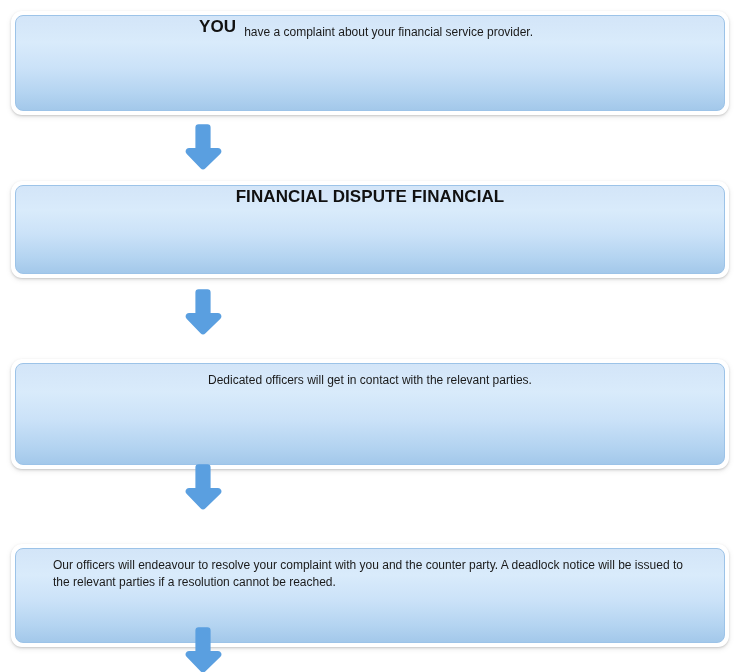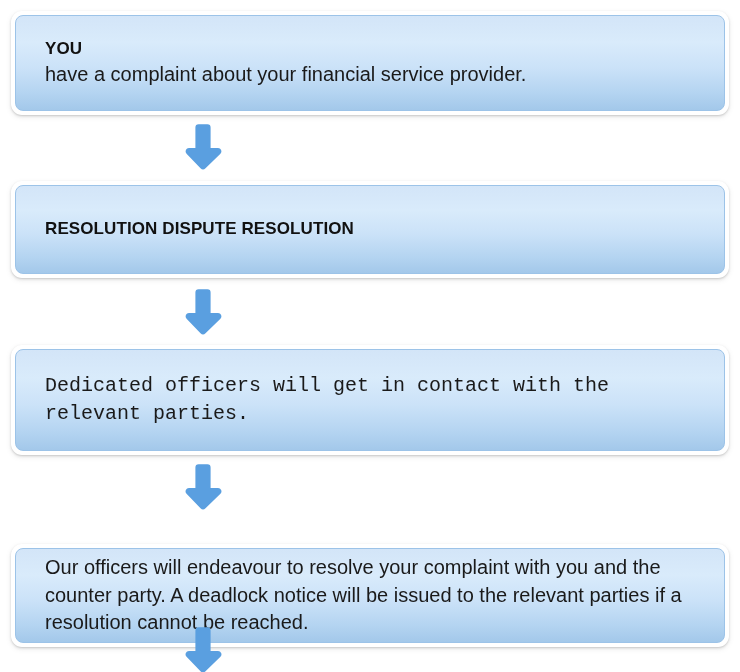--- a/index.html
+++ b/index.html
@@ -42,47 +42,47 @@
     border-radius: 8px;
     border: 1px solid #9cc3e8;
     background: linear-gradient(to bottom,
                  #d3e5f8 0%,
                  #d9ebfb 28%,
                  #cbe2f8 55%,
                  #b4d4f1 82%,
                  #a3c8ea 100%);
     box-sizing: border-box;
     display: flex;
-    flex-direction: column;
+    flex-direction: row;
     justify-content: center;
     padding: 0 29px;
     height: 100%;
   }
 
   .step-title {
     font-size: 17px;
     font-weight: bold;
     line-height: 1.30;
     letter-spacing: 0.1px;
     color: #111111;
     margin: 0 0 1px 0;
   }
 
   .step-body {
-    font-size: 20px;
+    font-size: 12px;
     font-weight: normal;
     line-height: 1.38;
     color: #1a1a1a;
-    margin: 0;
+    margin: 8px;
   }
 
   
   #step-1 { top: 11px;  height: 104px; }
   #step-2 { top: 181px; height: 97px;  }
-  #step-3 { top: 345px; height: 110px; font-family: Liberation Mono, monospace; }
+  #step-3 { top: 359px; height: 110px; }
   #step-4 { top: 544px; height: 103px; }
 
   
   .arrow {
     position: absolute;
     left: 181px;
     width: 44px;
     height: 52px;
   }
   #arrow-1 { top: 121px; }
@@ -105,21 +105,21 @@
   </div>
 
   <div class="arrow" id="arrow-1">
     <svg viewBox="0 0 44 52" xmlns="http://www.w3.org/2000/svg" aria-hidden="true">
       <path d="M17.6 3.2 h8.8 a3.2 3.2 0 0 1 3.2 3.2 v20.6 h7.4 a3.4 3.4 0 0 1 2.45 5.78 L24.5 47.2 a3.5 3.5 0 0 1 -5.0 0 L5.55 32.78 A3.4 3.4 0 0 1 8.0 27.0 h6.4 V6.4 a3.2 3.2 0 0 1 3.2 -3.2 z" fill="#5a9fe0"></path>
     </svg>
   </div>
 
   <div class="step" id="step-2">
     <div class="step-inner">
-      <div class="step-title">RESOLUTION DISPUTE RESOLUTION</div>
+      <div class="step-title">FINANCIAL DISPUTE FINANCIAL</div>
     </div>
   </div>
 
   <div class="arrow" id="arrow-2">
     <svg viewBox="0 0 44 52" xmlns="http://www.w3.org/2000/svg" aria-hidden="true">
       <path d="M17.6 3.2 h8.8 a3.2 3.2 0 0 1 3.2 3.2 v20.6 h7.4 a3.4 3.4 0 0 1 2.45 5.78 L24.5 47.2 a3.5 3.5 0 0 1 -5.0 0 L5.55 32.78 A3.4 3.4 0 0 1 8.0 27.0 h6.4 V6.4 a3.2 3.2 0 0 1 3.2 -3.2 z" fill="#5a9fe0"></path>
     </svg>
   </div>
 
   <div class="step" id="step-3">

